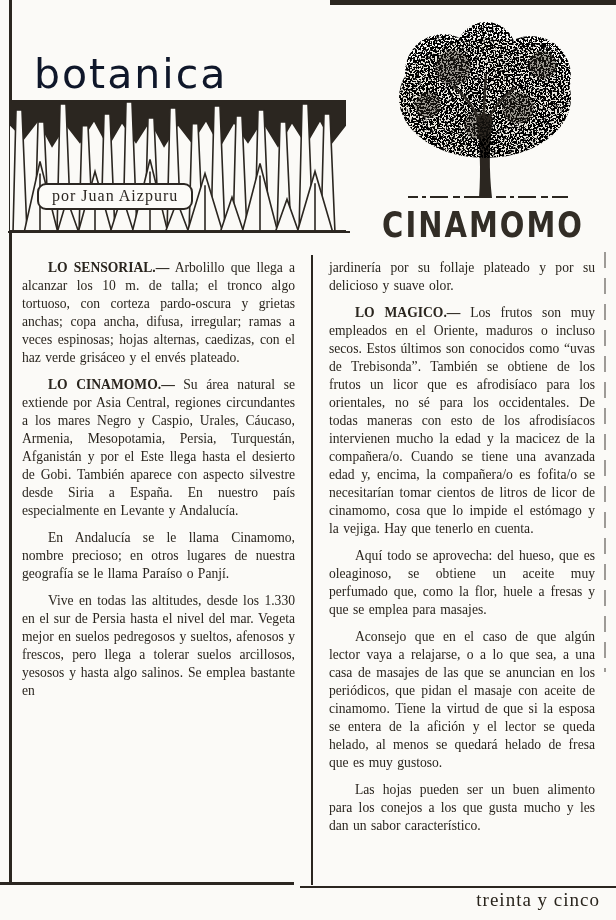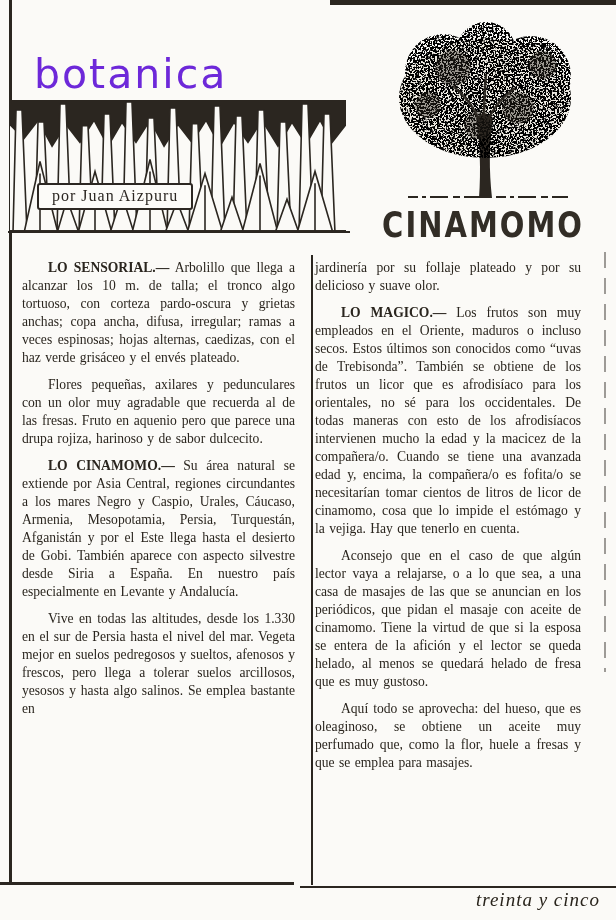--- a/index.html
+++ b/index.html
@@ -14,50 +14,50 @@
   .rule-under-forest  { left:8px;  top:231px; width:342px; height:2px; }
   .rule-divider       { left:311px; top:255px; width:2px; height:630px; }
   .rule-right-border  { left:604px; top:252px; width:2px; height:420px;
     background:repeating-linear-gradient(#2b2620 0 16px, transparent 16px 26px); opacity:.45; }
   .rule-bottom-left   { left:0;   top:882px; width:294px; height:3px; }
   .rule-bottom-right  { left:300px; top:886px; width:316px; height:2px; }
 
   .section-title {
     position:absolute; left:34px; top:50px;
     font-family:"DejaVu Sans", sans-serif; font-size:41px; font-weight:400;
-    letter-spacing:2px; color:#6d28d9;
+    letter-spacing:2px; color:#0f172a;
   }
   .forest { position:absolute; left:10px; top:100px; width:336px; height:133px; }
   .forest svg { display:block; width:100%; height:100%; }
   .byline-box {
     position:absolute; left:27px; top:83px;
-    background:#fcfbf8; border:2px solid #2c2722; border-radius:3px;
+    background:#fcfbf8; border:2px solid #2c2722; border-radius:9px;
     padding:2px 13px 3px; font-size:16px; letter-spacing:1px; color:#2c2722;
     white-space:nowrap;
   }
   .tree { position:absolute; left:383px; top:20px; width:205px; height:185px; }
   .tree svg { display:block; width:100%; height:100%; }
   .article-title {
     position:absolute; left:378px; top:205px; width:210px; text-align:center;
     font-family:"DejaVu Sans", sans-serif; font-weight:800; font-size:29px;
     letter-spacing:2px; color:#322d26;
     transform:scaleY(1.2); transform-origin:top center;
   }
   .col {
     position:absolute; top:259px; text-align:justify;
     font-size:13.6px; line-height:18px; word-spacing:1px; color:#2a251e;
   }
   .col-left  { left:22px;  width:273px; }
-  .col-right { left:315px; width:266px; }
+  .col-right { left:329px; width:266px; }
   .col p { margin:0 0 9px; text-indent:26px; }
   .col p.no-indent { text-indent:0; }
   .lead { font-weight:bold; }
   .folio {
     position:absolute; right:16px; top:889px;
-    font-style:italic; font-size:19px; letter-spacing:1px; color:#29241c;
+    font-size:19px; letter-spacing:1px; color:#29241c;
   }
 </style>
 </head>
 <body>
 
 <div class="page">
 
   <div class="rule rule-left-border"></div>
   <div class="rule rule-top-right"></div>
 
@@ -144,33 +144,34 @@
         <path d="M101,98 C101,80 102,68 103,54"></path>
       </g>
       <path d="M25,177 H185" stroke="#2b2620" stroke-width="2" fill="none" stroke-dasharray="10 4 4 4 18 5 7 4 26 6"></path>
     </svg>
   </div>
 
   <div class="article-title">CINAMOMO</div>
 
   <div class="col col-left">
     <p><span class="lead">LO SENSORIAL.—</span><span> Arbolillo que llega a alcanzar los 10 m. de talla; el tronco algo tortuoso, con corteza pardo-oscura y grietas anchas; copa ancha, difusa, irregular; ramas a veces espinosas; hojas alternas, caedizas, con el haz verde grisáceo y el envés plateado.</span></p>
-    <p><span class="lead"></span><span>Flores pequeñas, axilares y pedunculares con un olor muy agradable que recuerda al de las fresas. Fruto en aquenio pero que parece una drupa rojiza, harinoso y de sabor dulcecito.</span></p>
     <p><span class="lead">LO CINAMOMO.—</span><span> Su área natural se extiende por Asia Central, regiones circundantes a los mares Negro y Caspio, Urales, Cáucaso, Armenia, Mesopotamia, Persia, Turquestán, Afganistán y por el Este llega hasta el desierto de Gobi. También aparece con aspecto silvestre desde Siria a España. En nuestro país especialmente en Levante y Andalucía.</span></p>
+    <p><span class="lead"></span><span>En Andalucía se le llama Cinamomo, nombre precioso; en otros lugares de nuestra geografía se le llama Paraíso o Panjí.</span></p>
     <p><span class="lead"></span><span>Vive en todas las altitudes, desde los 1.330 en el sur de Persia hasta el nivel del mar. Vegeta mejor en suelos pedregosos y sueltos, afenosos y frescos, pero llega a tolerar suelos arcillosos, yesosos y hasta algo salinos. Se emplea bastante en</span></p>
   </div>
 
   <div class="rule rule-divider"></div>
   <div class="rule rule-right-border"></div>
 
   <div class="col col-right">
     <p class="no-indent"><span class="lead"></span><span>jardinería por su follaje plateado y por su delicioso y suave olor.</span></p>
     <p><span class="lead">LO MAGICO.—</span><span> Los frutos son muy empleados en el Oriente, maduros o incluso secos. Estos últimos son conocidos como “uvas de Trebisonda”. También se obtiene de los frutos un licor que es afrodisíaco para los orientales, no sé para los occidentales. De todas maneras con esto de los afrodisíacos intervienen mucho la edad y la macicez de la compañera/o. Cuando se tiene una avanzada edad y, encima, la compañera/o es fofita/o se necesitarían tomar cientos de litros de licor de cinamomo, cosa que lo impide el estómago y la vejiga. Hay que tenerlo en cuenta.</span></p>
+    <p><span class="lead"></span><span>Aquí todo se aprovecha: del hueso, que es oleaginoso, se obtiene un aceite muy perfumado que, como la flor, huele a fresas y que se emplea para masajes.</span></p>
     <p><span class="lead"></span><span>Aconsejo que en el caso de que algún lector vaya a relajarse, o a lo que sea, a una casa de masajes de las que se anuncian en los periódicos, que pidan el masaje con aceite de cinamomo. Tiene la virtud de que si la esposa se entera de la afición y el lector se queda helado, al menos se quedará helado de fresa que es muy gustoso.</span></p>
-    <p><span class="lead"></span><span>Aquí todo se aprovecha: del hueso, que es oleaginoso, se obtiene un aceite muy perfumado que, como la flor, huele a fresas y que se emplea para masajes.</span></p>
+    <p><span class="lead"></span><span>Las hojas pueden ser un buen alimento para los conejos a los que gusta mucho y les dan un sabor característico.</span></p>
   </div>
 
   <div class="rule rule-bottom-left"></div>
   <div class="rule rule-bottom-right"></div>
 
   <div class="folio">treinta y cinco</div>
 
 </div>
 
 </body></html>

